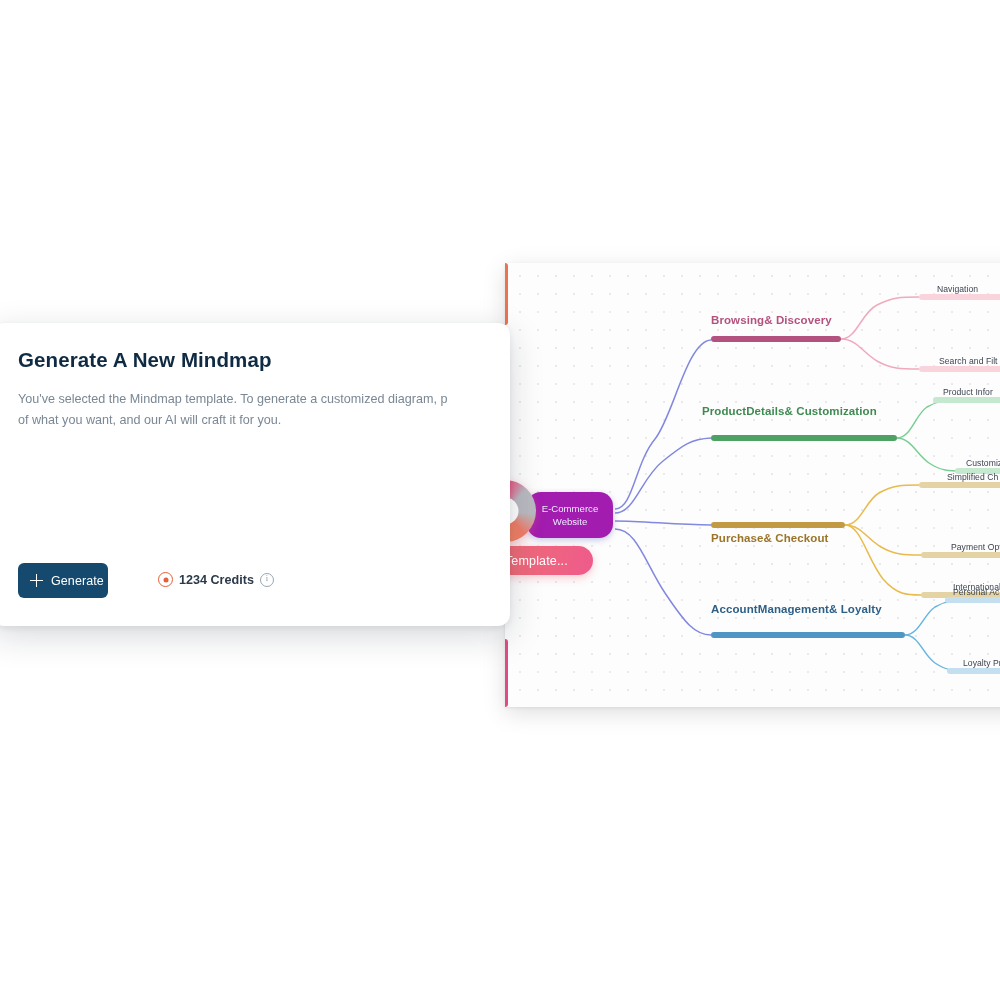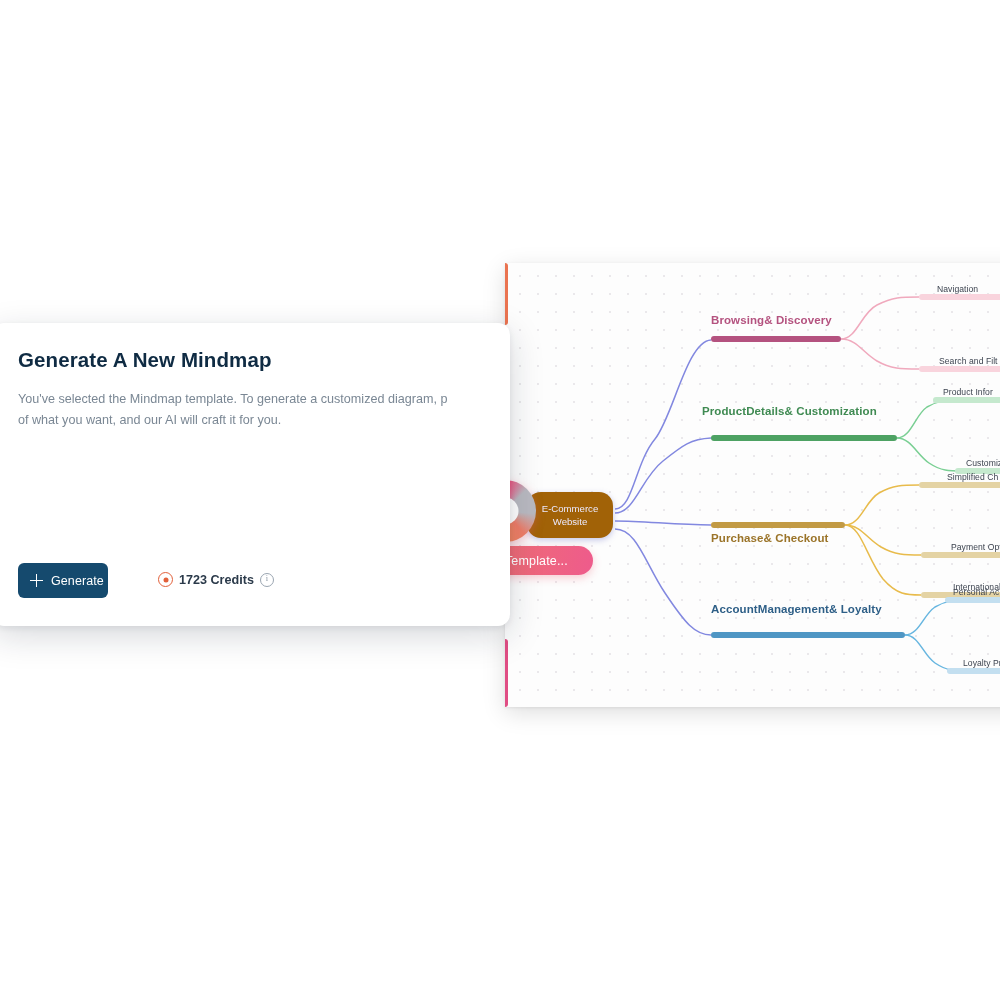--- a/index.html
+++ b/index.html
@@ -39,21 +39,21 @@
   }
   
   .leaf-label{
     position:absolute; white-space:nowrap;
     font-size:8.6px; color:#3d4450; letter-spacing:.05px;
   }
 
   
   #center-node{
     position:absolute; left:527px; top:492px; width:86px; height:46px;
-    background:#a16207; border-radius:14px;
+    background:#a21caf; border-radius:14px;
     display:flex; align-items:center; justify-content:center;
     flex-direction:column; gap:1px;
     box-shadow:0 2px 6px rgba(90,92,190,.35);
     z-index:6;
   }
   #center-node span{
     color:#eceaff; font-size:9.6px; line-height:12px; text-align:center;
   }
 
   
@@ -242,17 +242,17 @@
     </div>
 
 
     <div id="generate-button">
       <span class="plus"></span>
       <span>Generate</span>
     </div>
 
     <div id="credits-row">
       <span id="credits-icon"></span>
-      <span id="credits-text">1723 Credits</span>
+      <span id="credits-text">1234 Credits</span>
       <span id="info-icon"></span>
     </div>
   </div>
 </div>
 
 </body></html>

